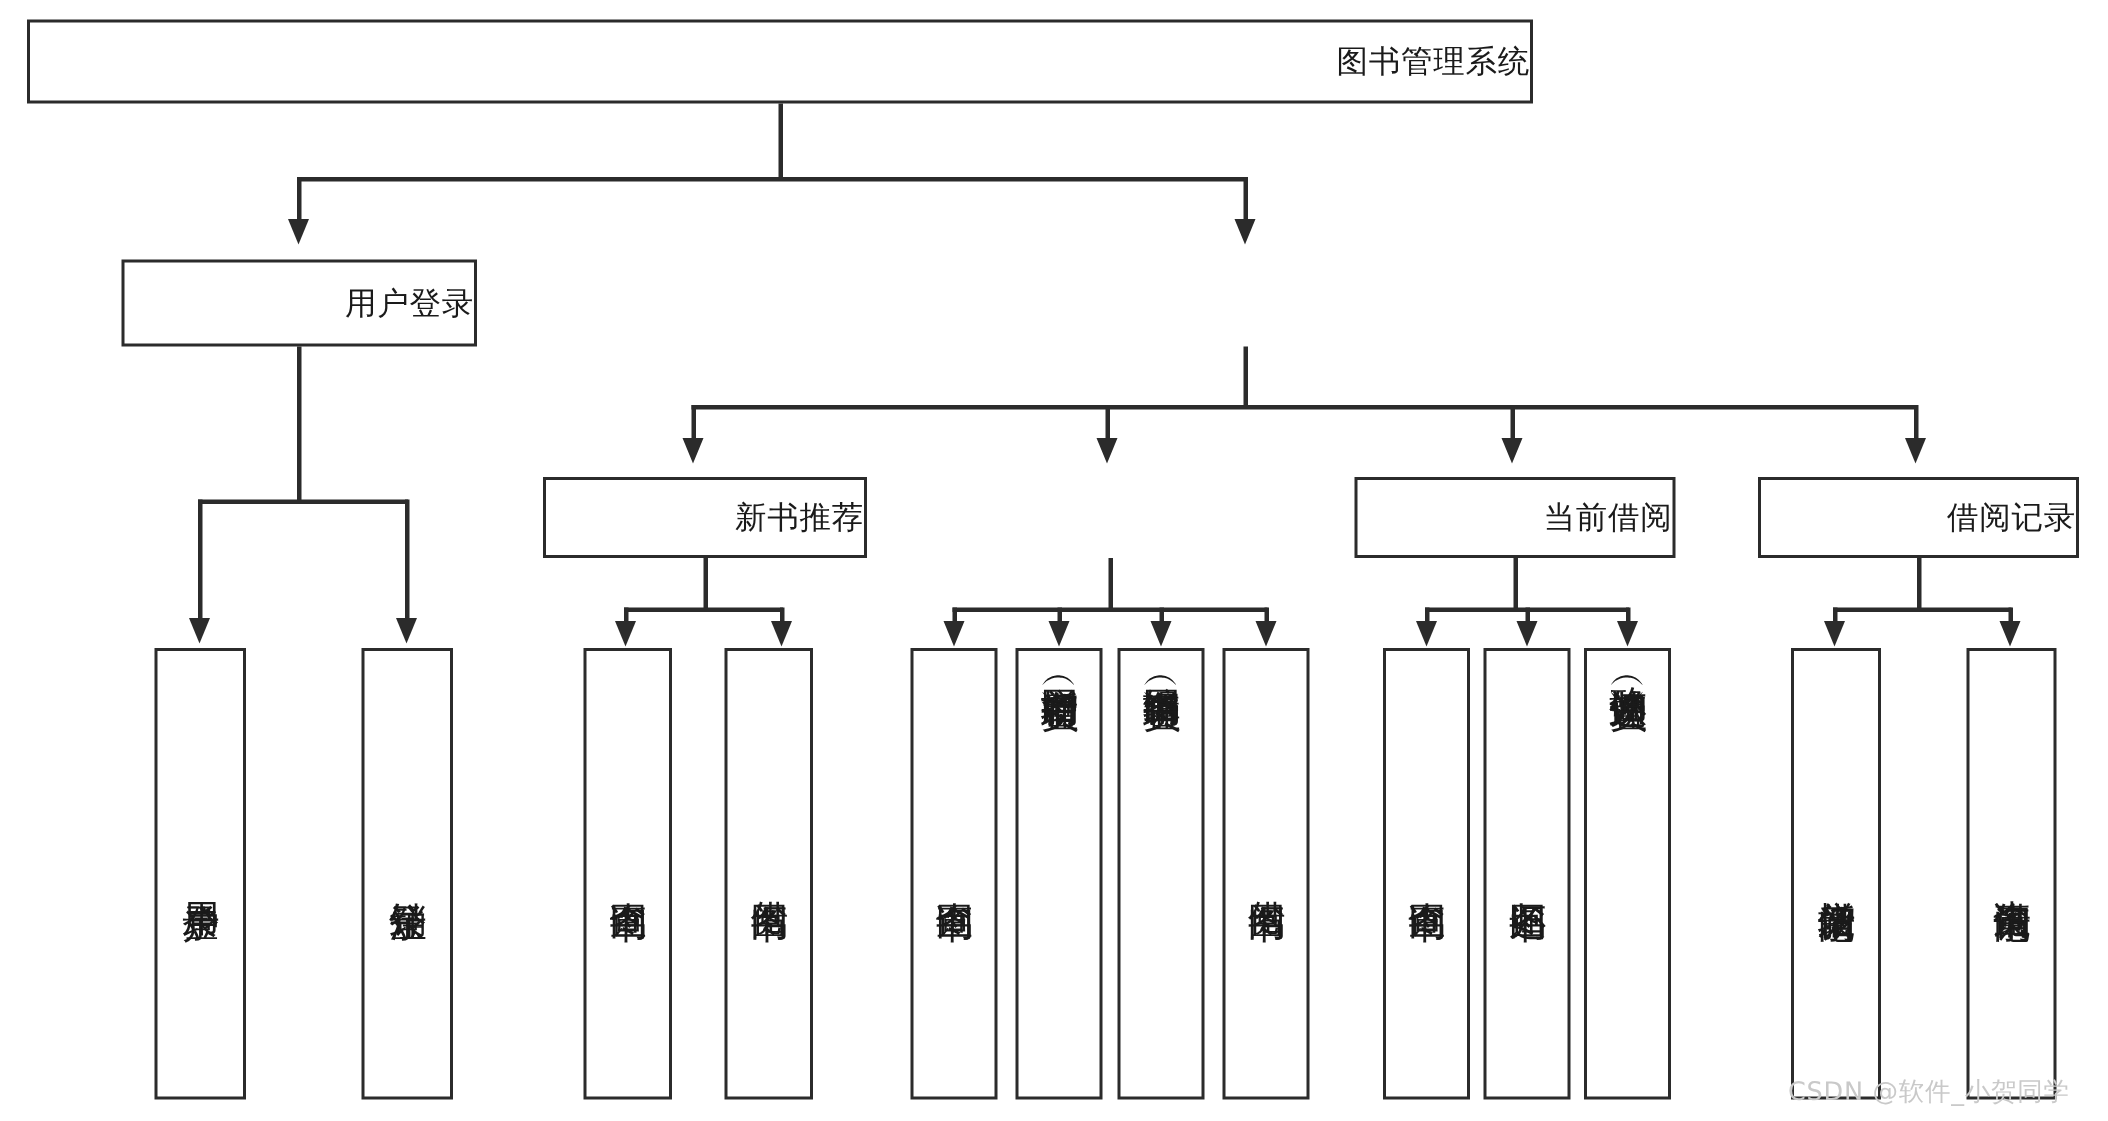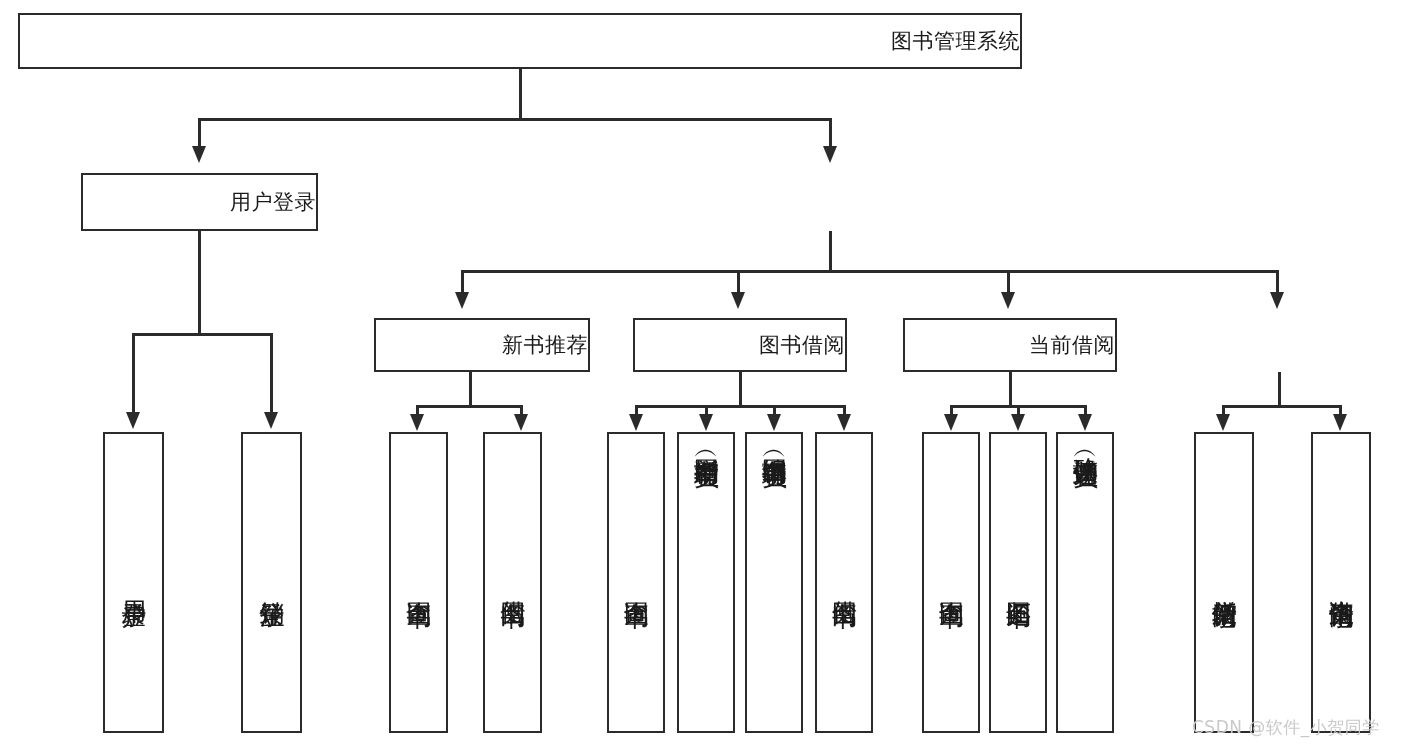--- a/index.html
+++ b/index.html
@@ -113,28 +113,28 @@
   <div class="hline" style="left:461px; top:270px; width:817px;"></div>
   <div class="vline" style="left:461px; top:270px; height:24px;"></div>
   <div class="arrow" style="left:455px; top:292px;"></div>
   <div class="vline" style="left:737px; top:270px; height:24px;"></div>
   <div class="arrow" style="left:731px; top:292px;"></div>
   <div class="vline" style="left:1007px; top:270px; height:24px;"></div>
   <div class="arrow" style="left:1001px; top:292px;"></div>
   <div class="vline" style="left:1276px; top:270px; height:24px;"></div>
   <div class="arrow" style="left:1270px; top:292px;"></div>
 
-  <div class="node h-node" style="left:362px; top:318px; width:216px; height:54px;margin-left:12px;">
+  <div class="node h-node" style="left:362px; top:318px; width:216px; height:54px;">
     <span class="node-label">新书推荐</span>
-  </div>
-  <div class="node h-node" style="left:633px; top:318px; width:214px; height:54px;">
-    <span class="node-label">图书借阅</span>
   </div>
   <div class="node h-node" style="left:903px; top:318px; width:214px; height:54px;padding-left:44px;">
     <span class="node-label">当前借阅</span>
+  </div>
+  <div class="node h-node" style="left:1172px; top:318px; width:214px; height:54px;">
+    <span class="node-label">借阅记录</span>
   </div>
 
   <div class="vline" style="left:469px; top:372px; height:35px;"></div>
   <div class="hline" style="left:416px; top:405px; width:106px;"></div>
   <div class="vline" style="left:416px; top:405px; height:11px;"></div>
   <div class="arrow" style="left:410px; top:414px;"></div>
   <div class="vline" style="left:520px; top:405px; height:11px;"></div>
   <div class="arrow" style="left:514px; top:414px;"></div>
 
   <div class="vline" style="left:739px; top:372px; height:35px;"></div>

